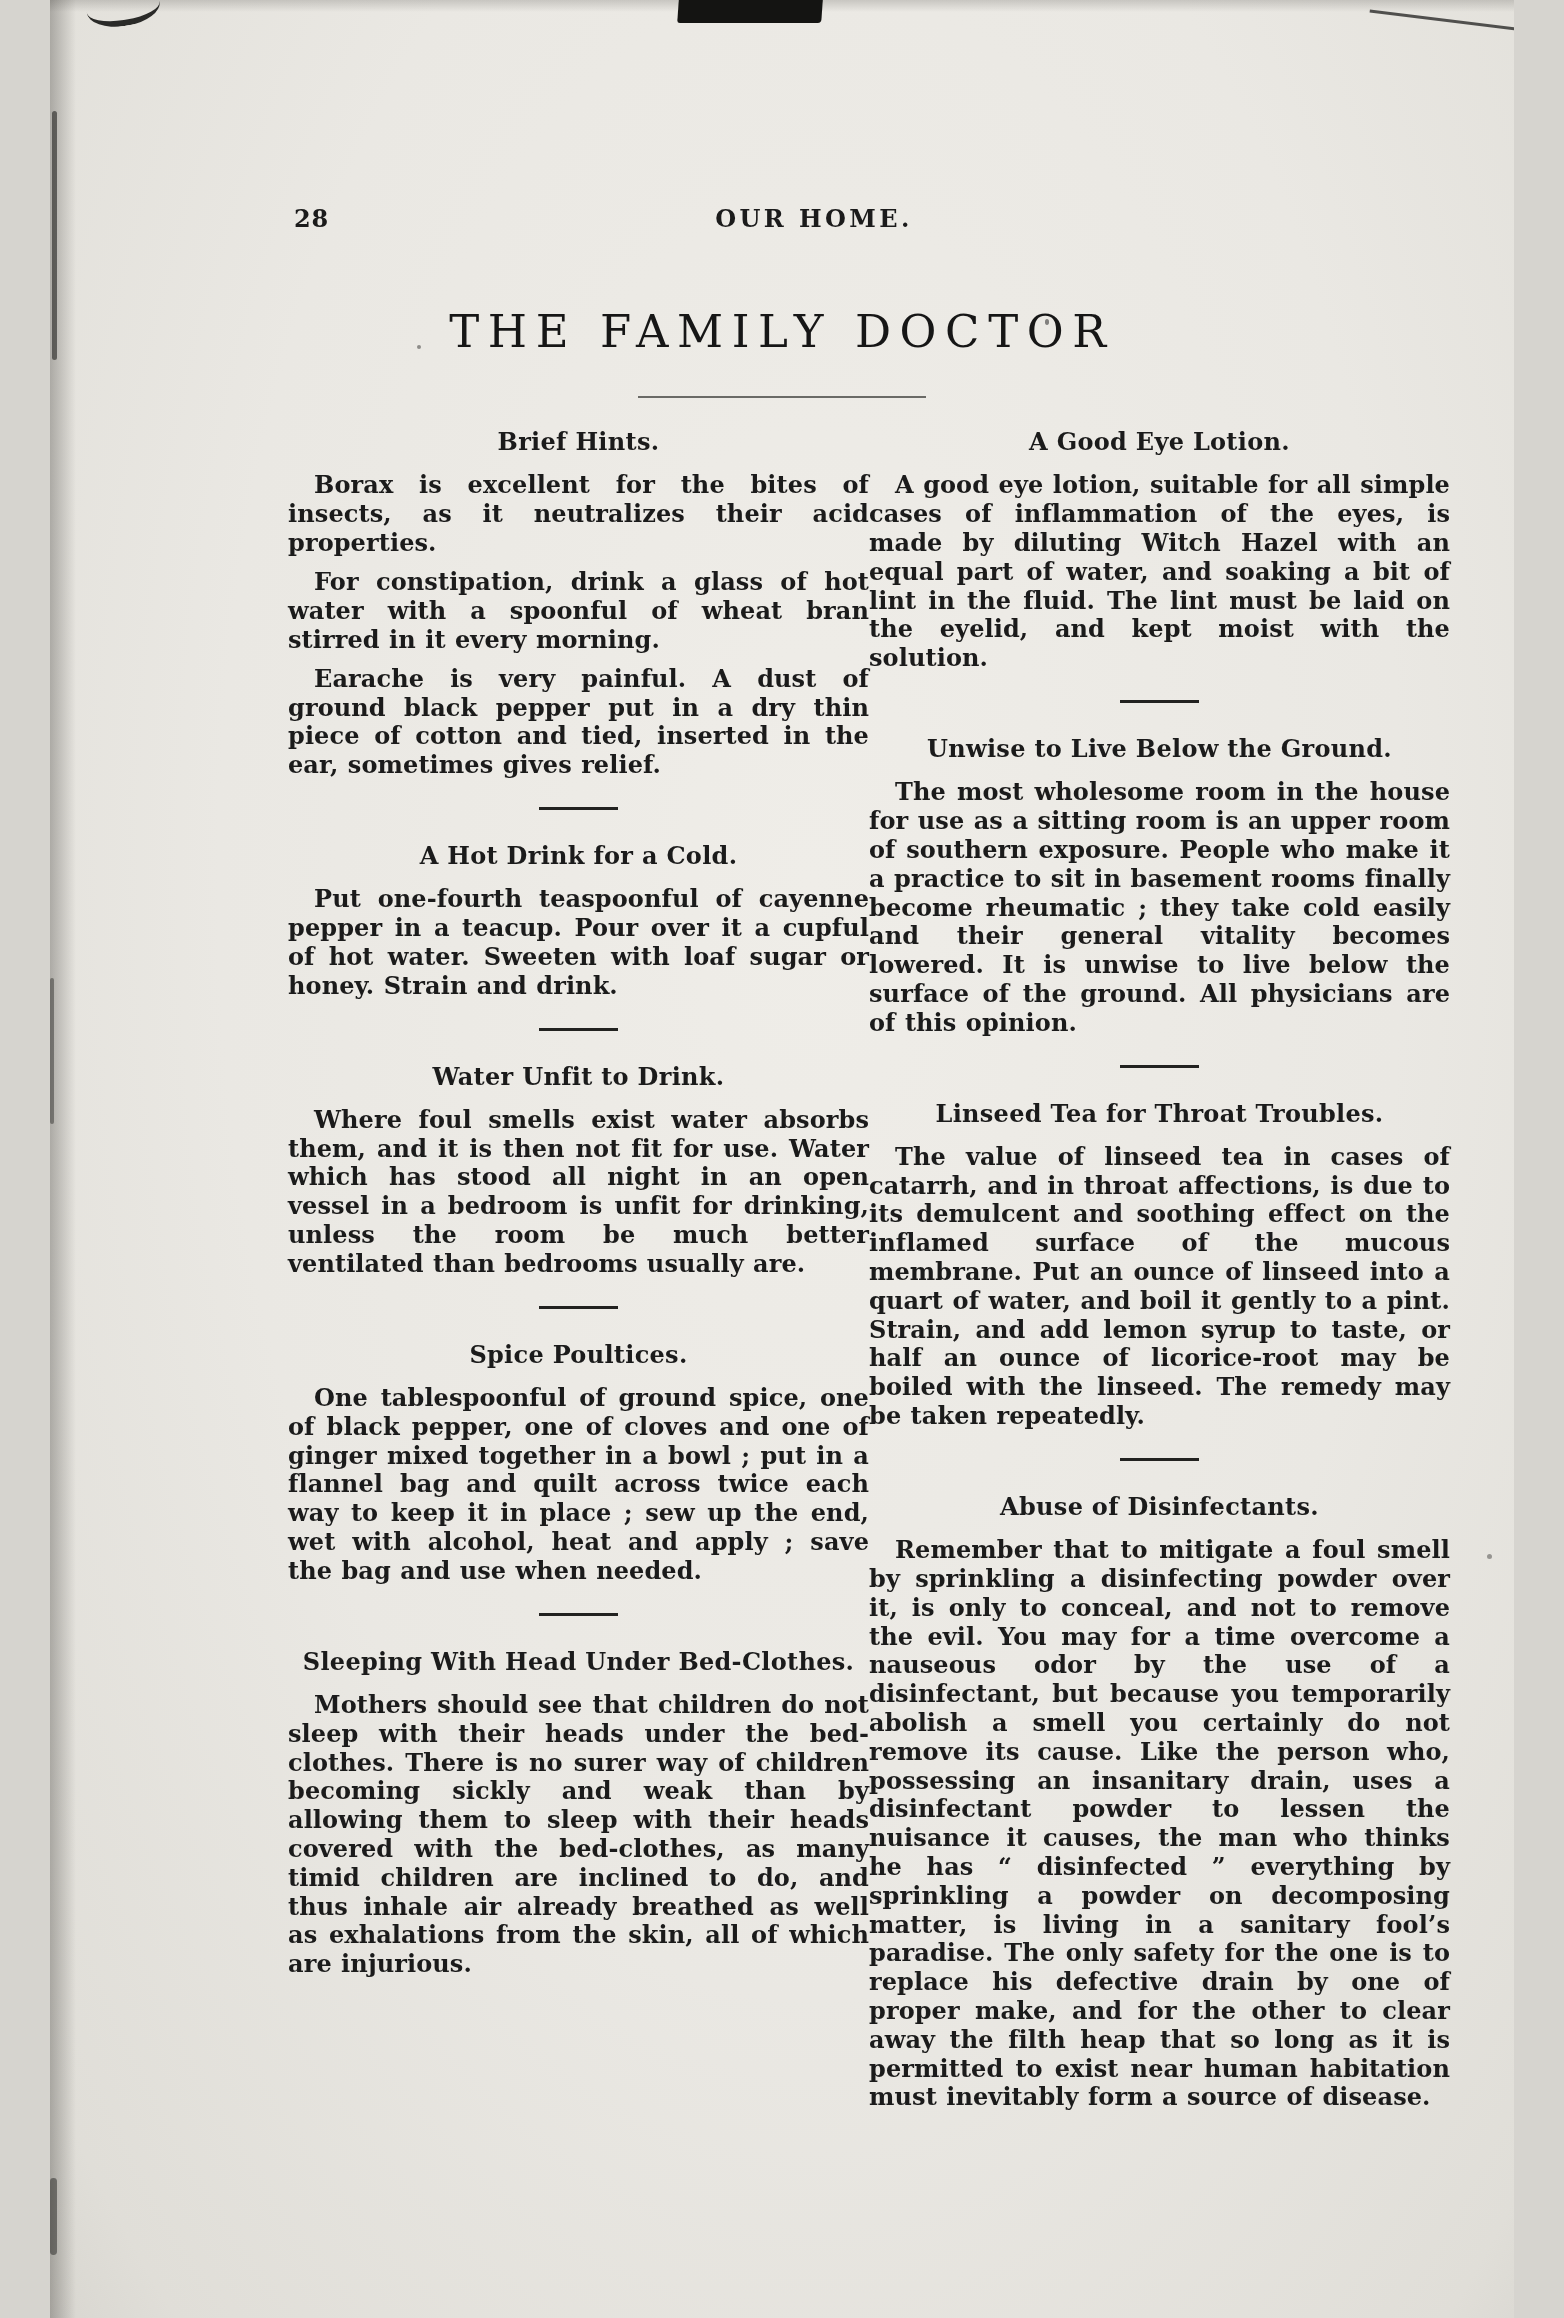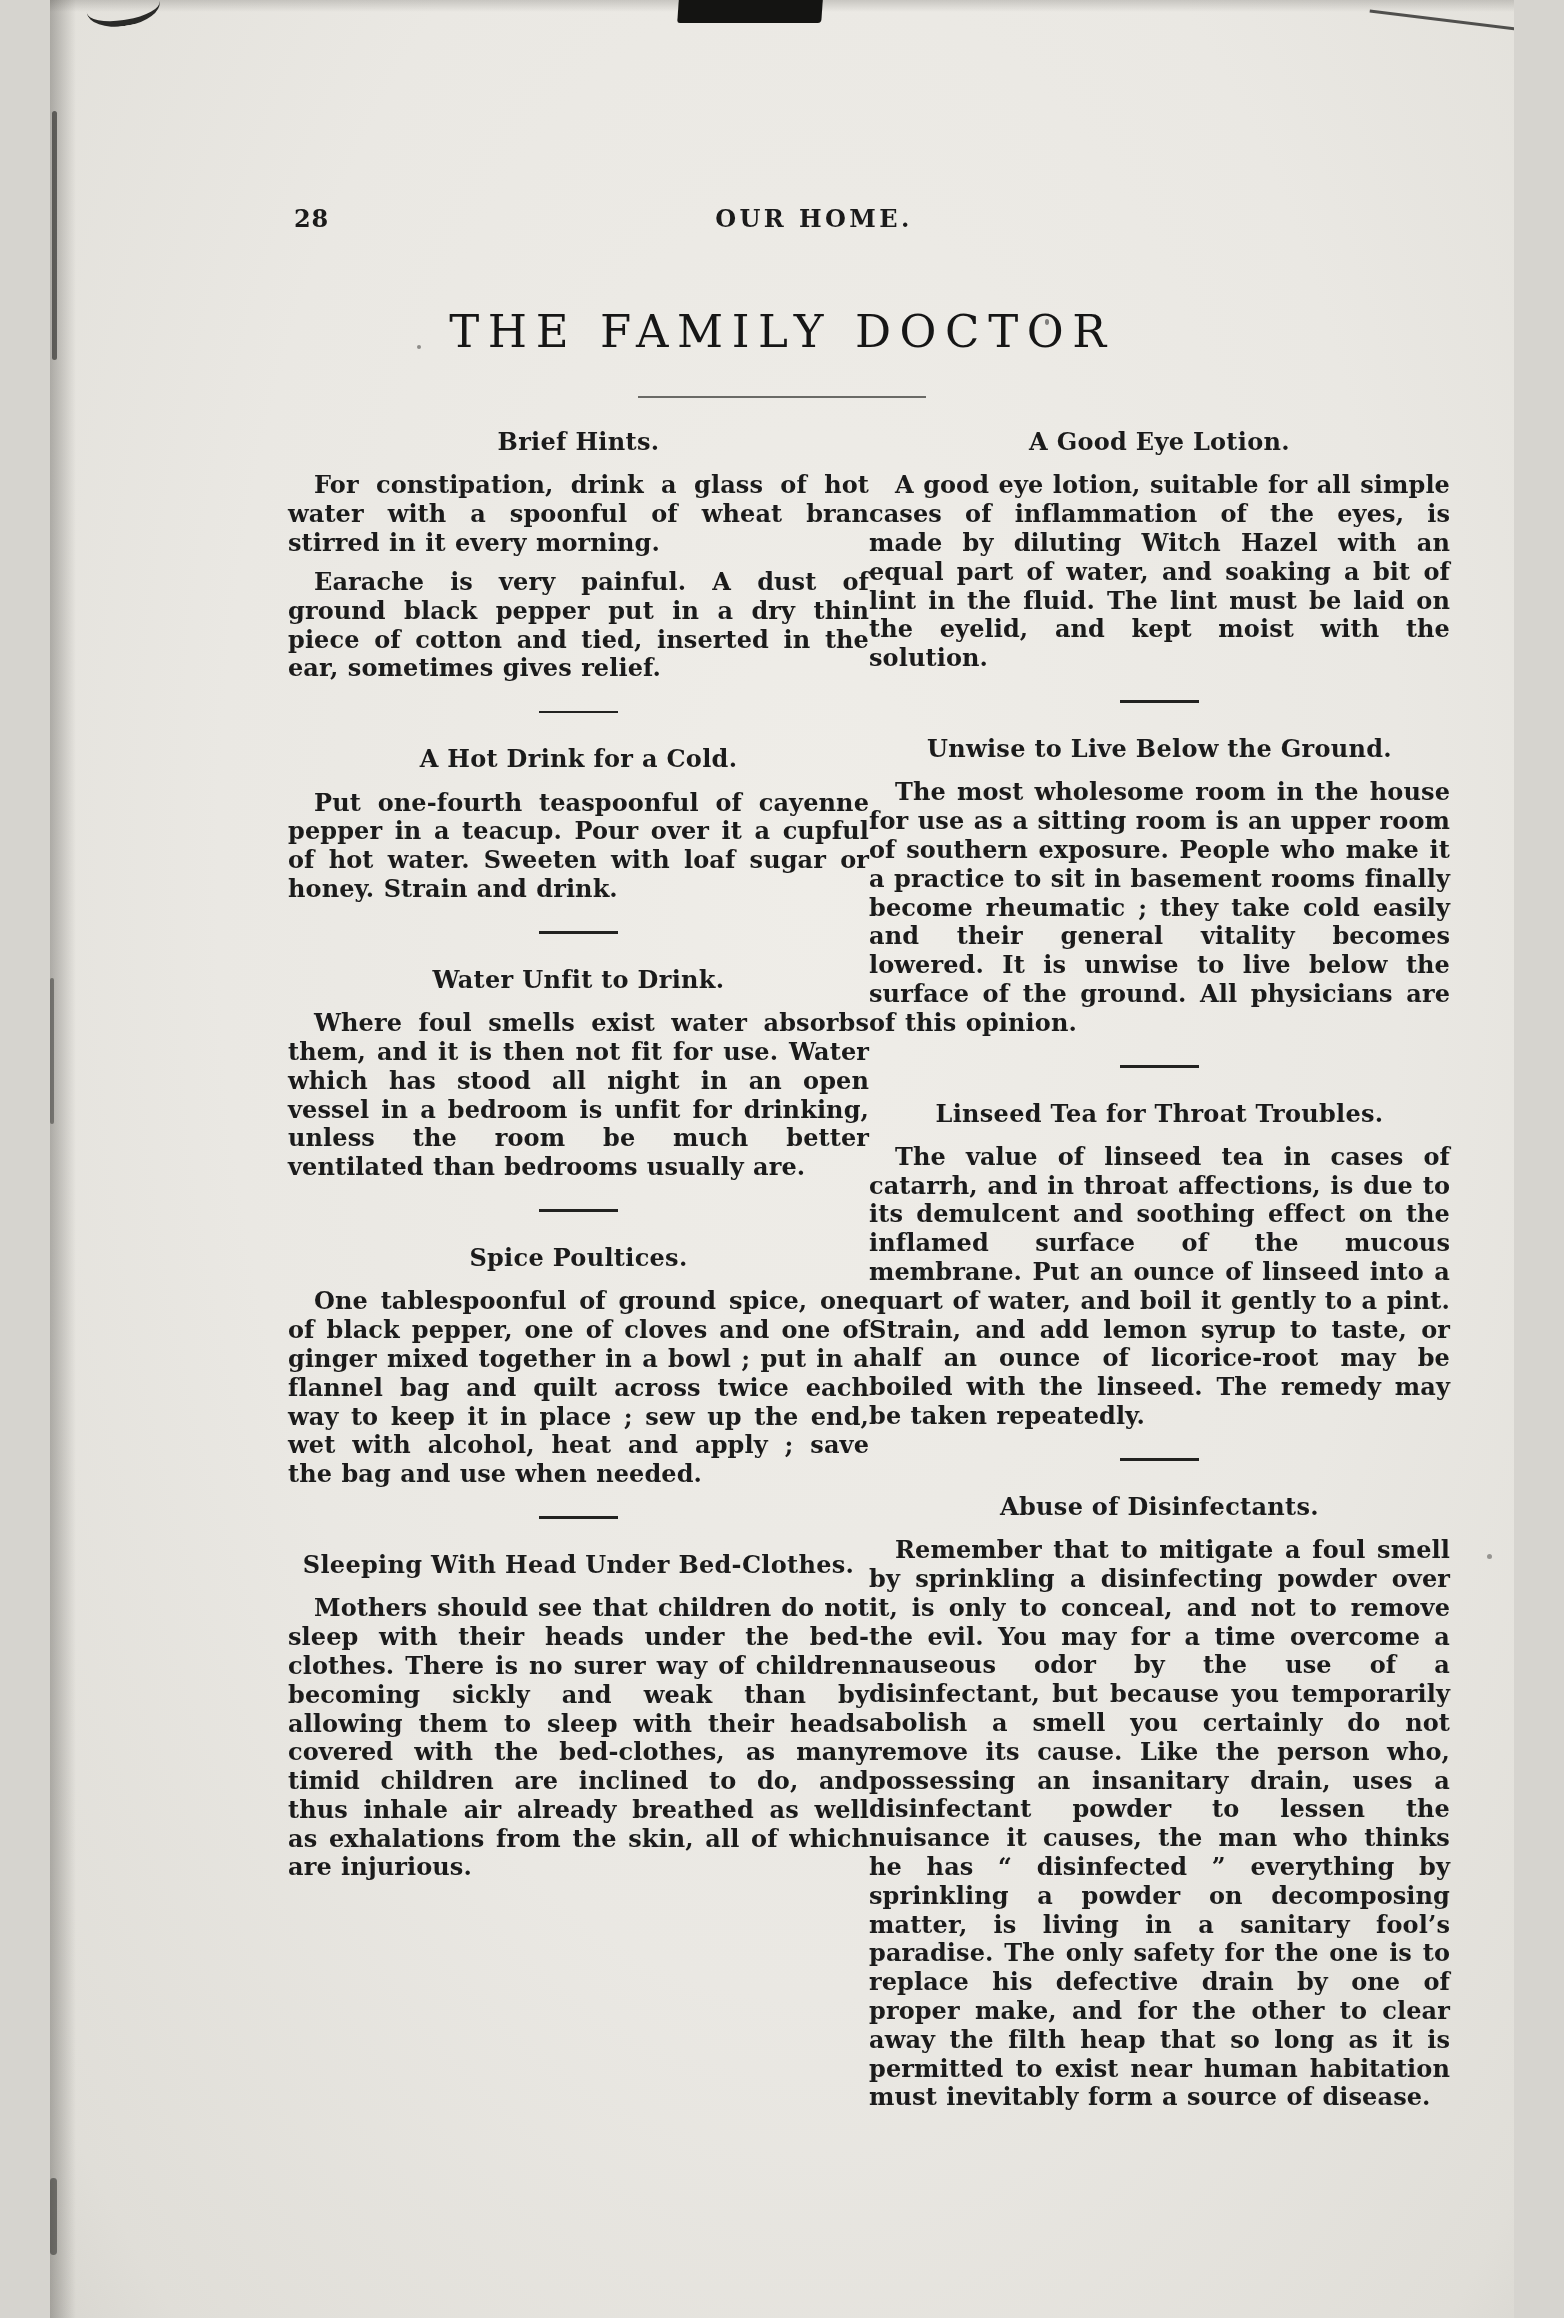--- a/index.html
+++ b/index.html
@@ -139,20 +139,21 @@
 
   <div class="main-title">THE FAMILY DOCTOR</div>
   <div class="title-rule"></div>
 
   <div class="content">
 
     <div class="col">
 
       <section class="sec">
         <h3 class="sec-h">Brief Hints.</h3>
+        <p>Borax is excellent for the bites of insects, as it neutralizes their acid properties.</p>
         <p>For constipation, drink a glass of hot water with a spoonful of wheat bran stirred in it every morning.</p>
         <p>Earache is very painful.  A dust of ground black pepper put in a dry thin piece of cotton and tied, inserted in the ear, sometimes gives relief.</p>
       </section>
 
       <div class="divider"></div>
 
       <section class="sec">
         <h3 class="sec-h">A Hot Drink for a Cold.</h3>
         <p>Put one-fourth teaspoonful of cayenne pepper in a teacup.  Pour over it a cupful of hot water.  Sweeten with loaf sugar or honey.  Strain and drink.</p>
       </section>

